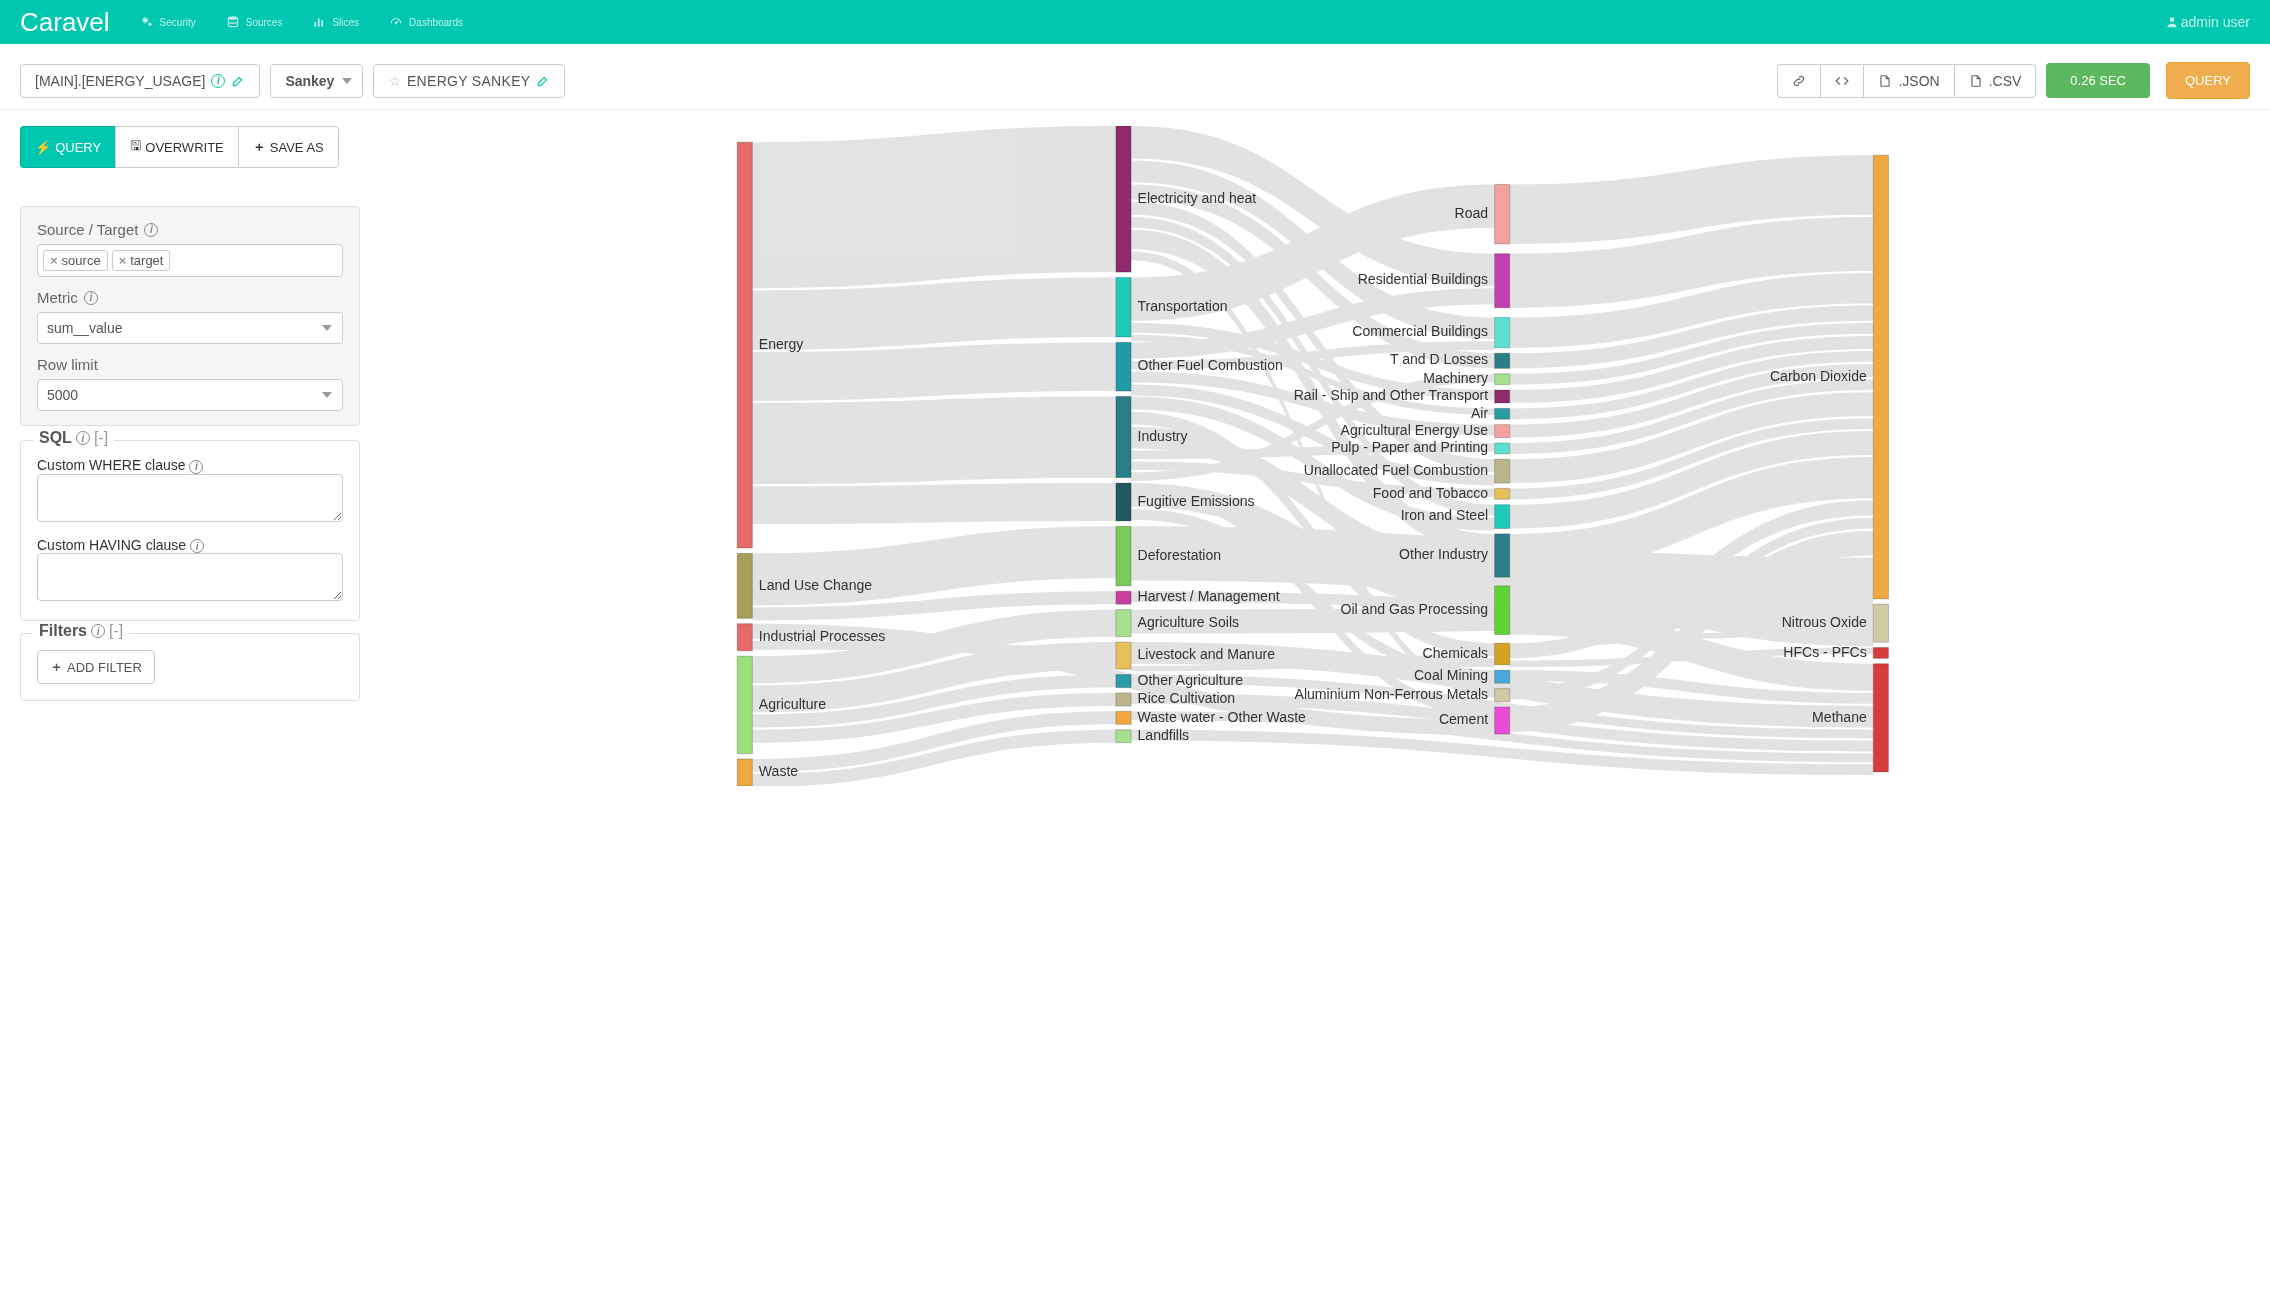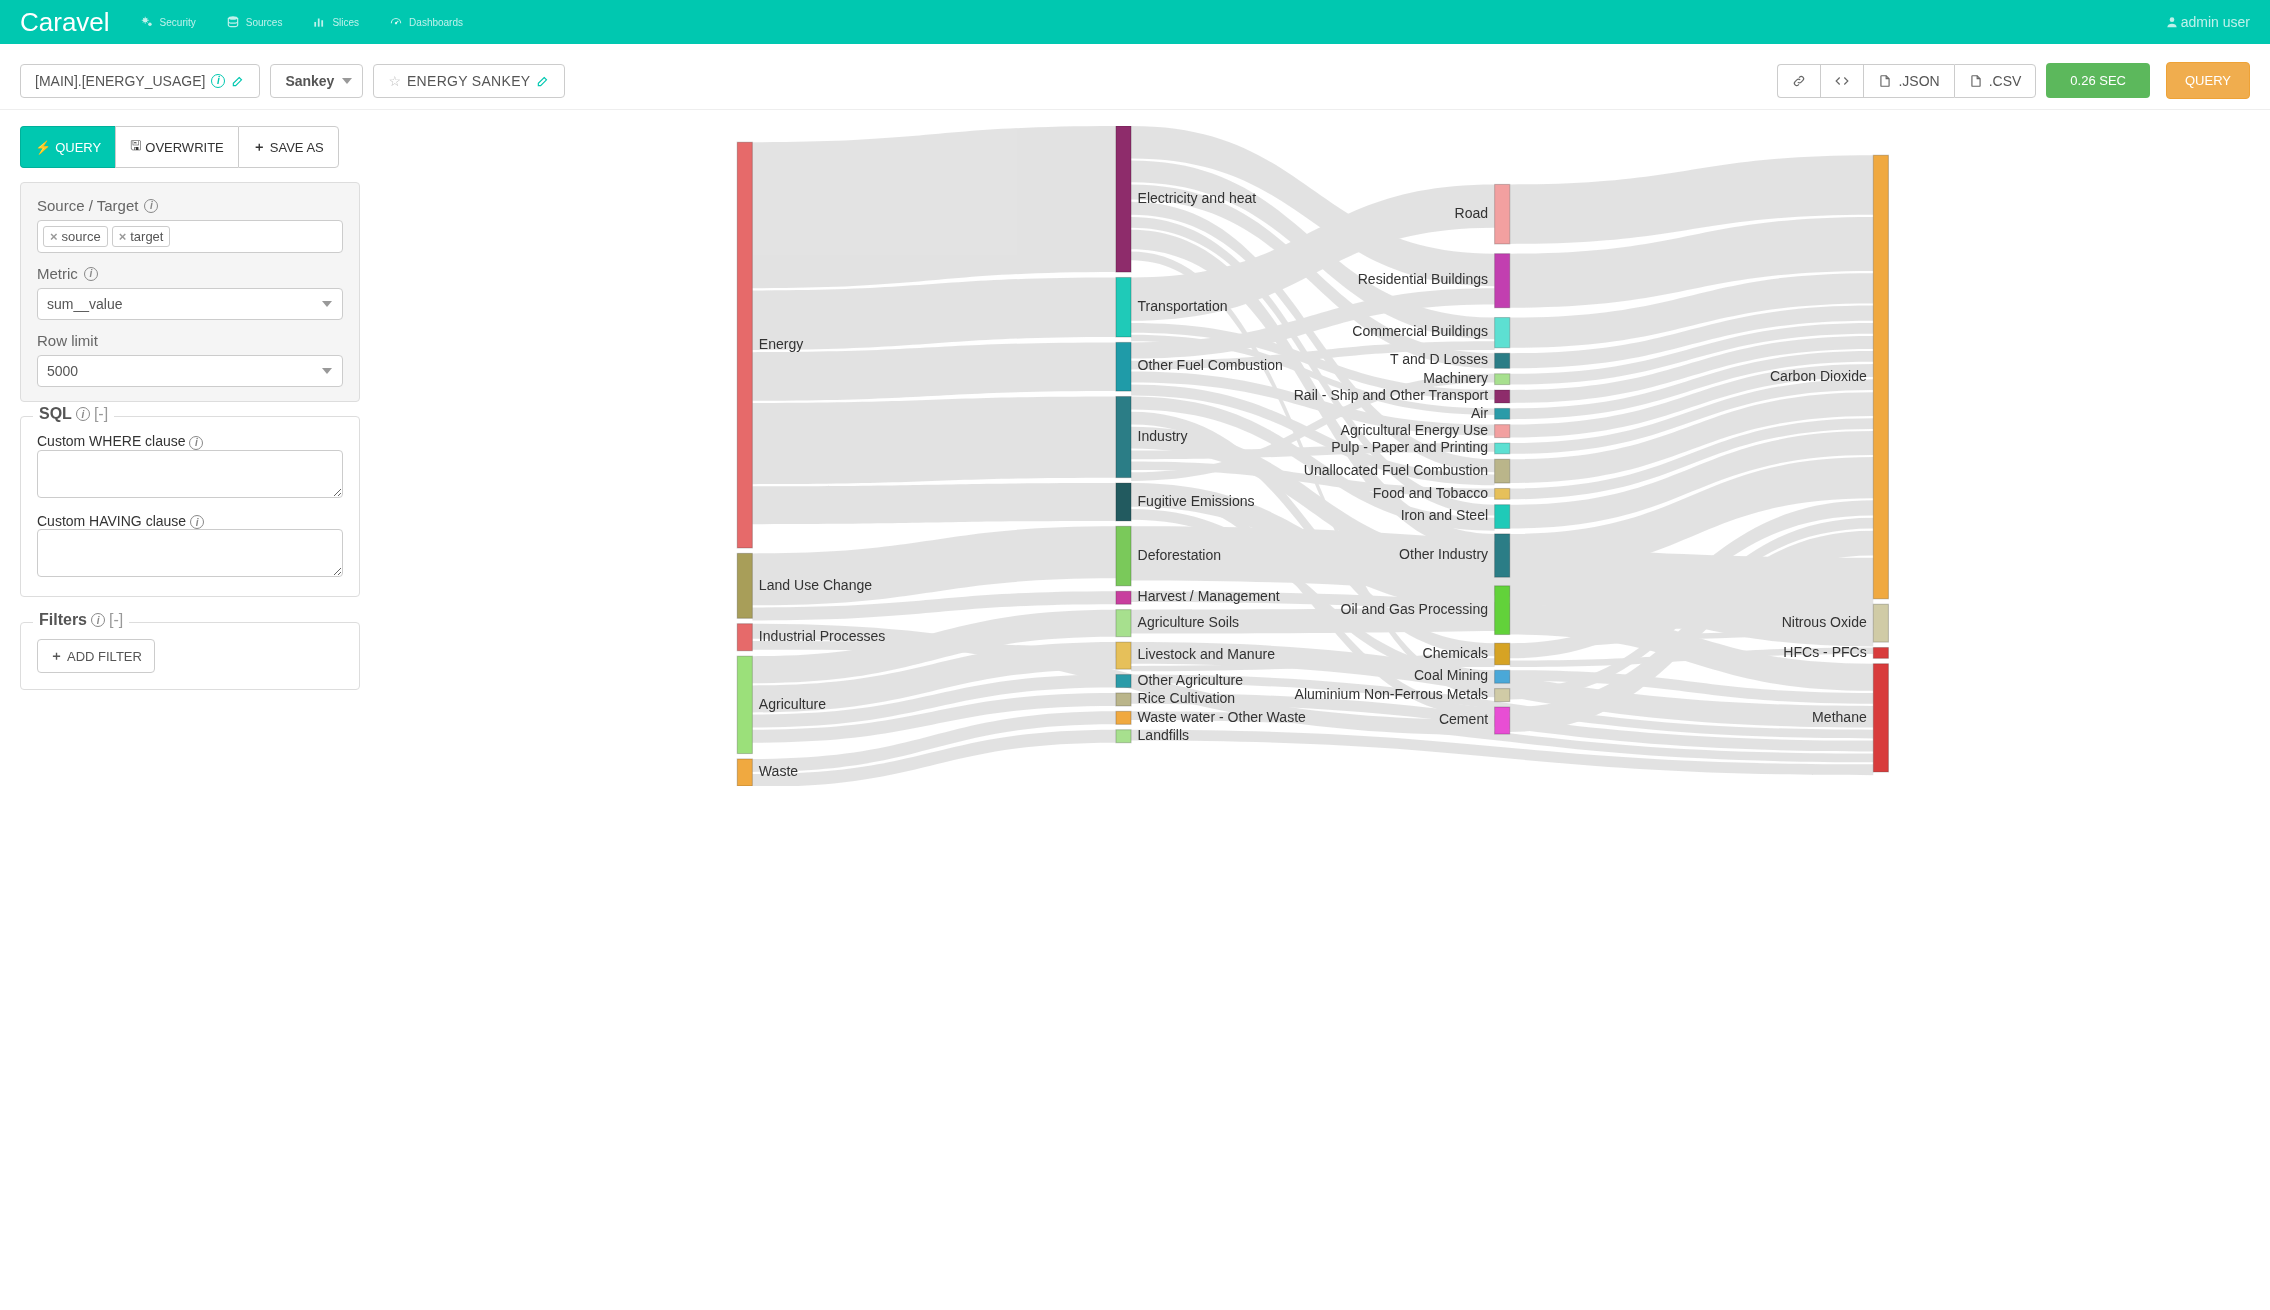--- a/index.html
+++ b/index.html
@@ -26,30 +26,30 @@
 
 .main { display: flex; padding: 16px 20px; gap: 20px; align-items: flex-start; }
 .sidebar { width: 340px; flex-shrink: 0; }
 .action-row { display: inline-flex; margin-bottom: 14px; }
 .action-row button { border: 1px solid #ccc; background: #fff; padding: 9px 14px; font-size: 13px; color:#333; cursor:pointer; display:inline-flex; align-items:center; gap:4px; }
 .action-row button:first-child { border-top-left-radius:4px; border-bottom-left-radius:4px; border-right:none; }
 .action-row button:nth-child(2){ border-right:none; }
 .action-row button:last-child { border-top-right-radius:4px; border-bottom-right-radius:4px; }
 .action-row button.primary { background:#00c8b0; color:#fff; border-color:#00b09a; }
 
-.panel { border:1px solid #ddd; border-radius:4px; padding: 14px 16px; background:#f5f5f5; margin-bottom: 14px; }
+.panel { border:1px solid #ddd; border-radius:4px; padding: 14px 16px; background:#f5f5f5; margin-bottom: 14px; margin-top: 24px; }
 .panel .label { color:#666; font-size:15px; margin-bottom:6px; display:flex; align-items:center; gap:6px; }
 .tag-row { background:#fff; border:1px solid #ccc; border-radius:4px; padding:5px 5px; display:flex; gap:4px; flex-wrap:wrap; }
 .tag { border:1px solid #ccc; border-radius:3px; padding:2px 6px; font-size:13px; color:#555; display:inline-flex; align-items:center; gap:4px; background:#fff; }
 .tag .x { color:#999; cursor:pointer; font-weight:700; }
 .select-input { background:#fff; border:1px solid #ccc; border-radius:4px; padding:7px 9px; font-size:14px; color:#555; position:relative; }
 .select-input::after { content:""; position:absolute; right:10px; top:50%; transform:translateY(-50%); border-left:5px solid transparent; border-right:5px solid transparent; border-top:6px solid #999; }
 .textarea { background:#fff; border:1px solid #ccc; border-radius:4px; height:48px; width:100%; }
 
-.fieldset { border:1px solid #ddd; border-radius:4px; padding: 16px; position:relative; margin-bottom:25px; }
+.fieldset { border:1px solid #ddd; border-radius:4px; padding: 16px; position:relative; margin-bottom:12px; }
 .fieldset .legend { position:absolute; top:-12px; left:12px; background:#fff; padding:0 6px; font-size:16px; font-weight:700; color:#555; display:inline-flex; align-items:center; gap:4px; }
 .fieldset .legend .collapse { color:#999; font-weight:400; }
 .add-filter { border:1px solid #ccc; background:#fff; border-radius:4px; padding:7px 12px; font-size:13px; color:#555; cursor:pointer; display:inline-flex; align-items:center; gap:4px; }
 
 .chart { flex:1; position:relative; height: 660px; background:#fff; overflow:hidden; }
 .chart svg { position:absolute; inset:0; width:100%; height:100%; }
 
 .info-ico { width:14px; height:14px; border-radius:50%; border:1.5px solid #888; display:inline-flex; align-items:center; justify-content:center; font-size:10px; color:#888; font-weight:700; font-style:italic; }
 .info-ico.teal { border-color:#00c8b0; color:#00c8b0; }
 </style>

